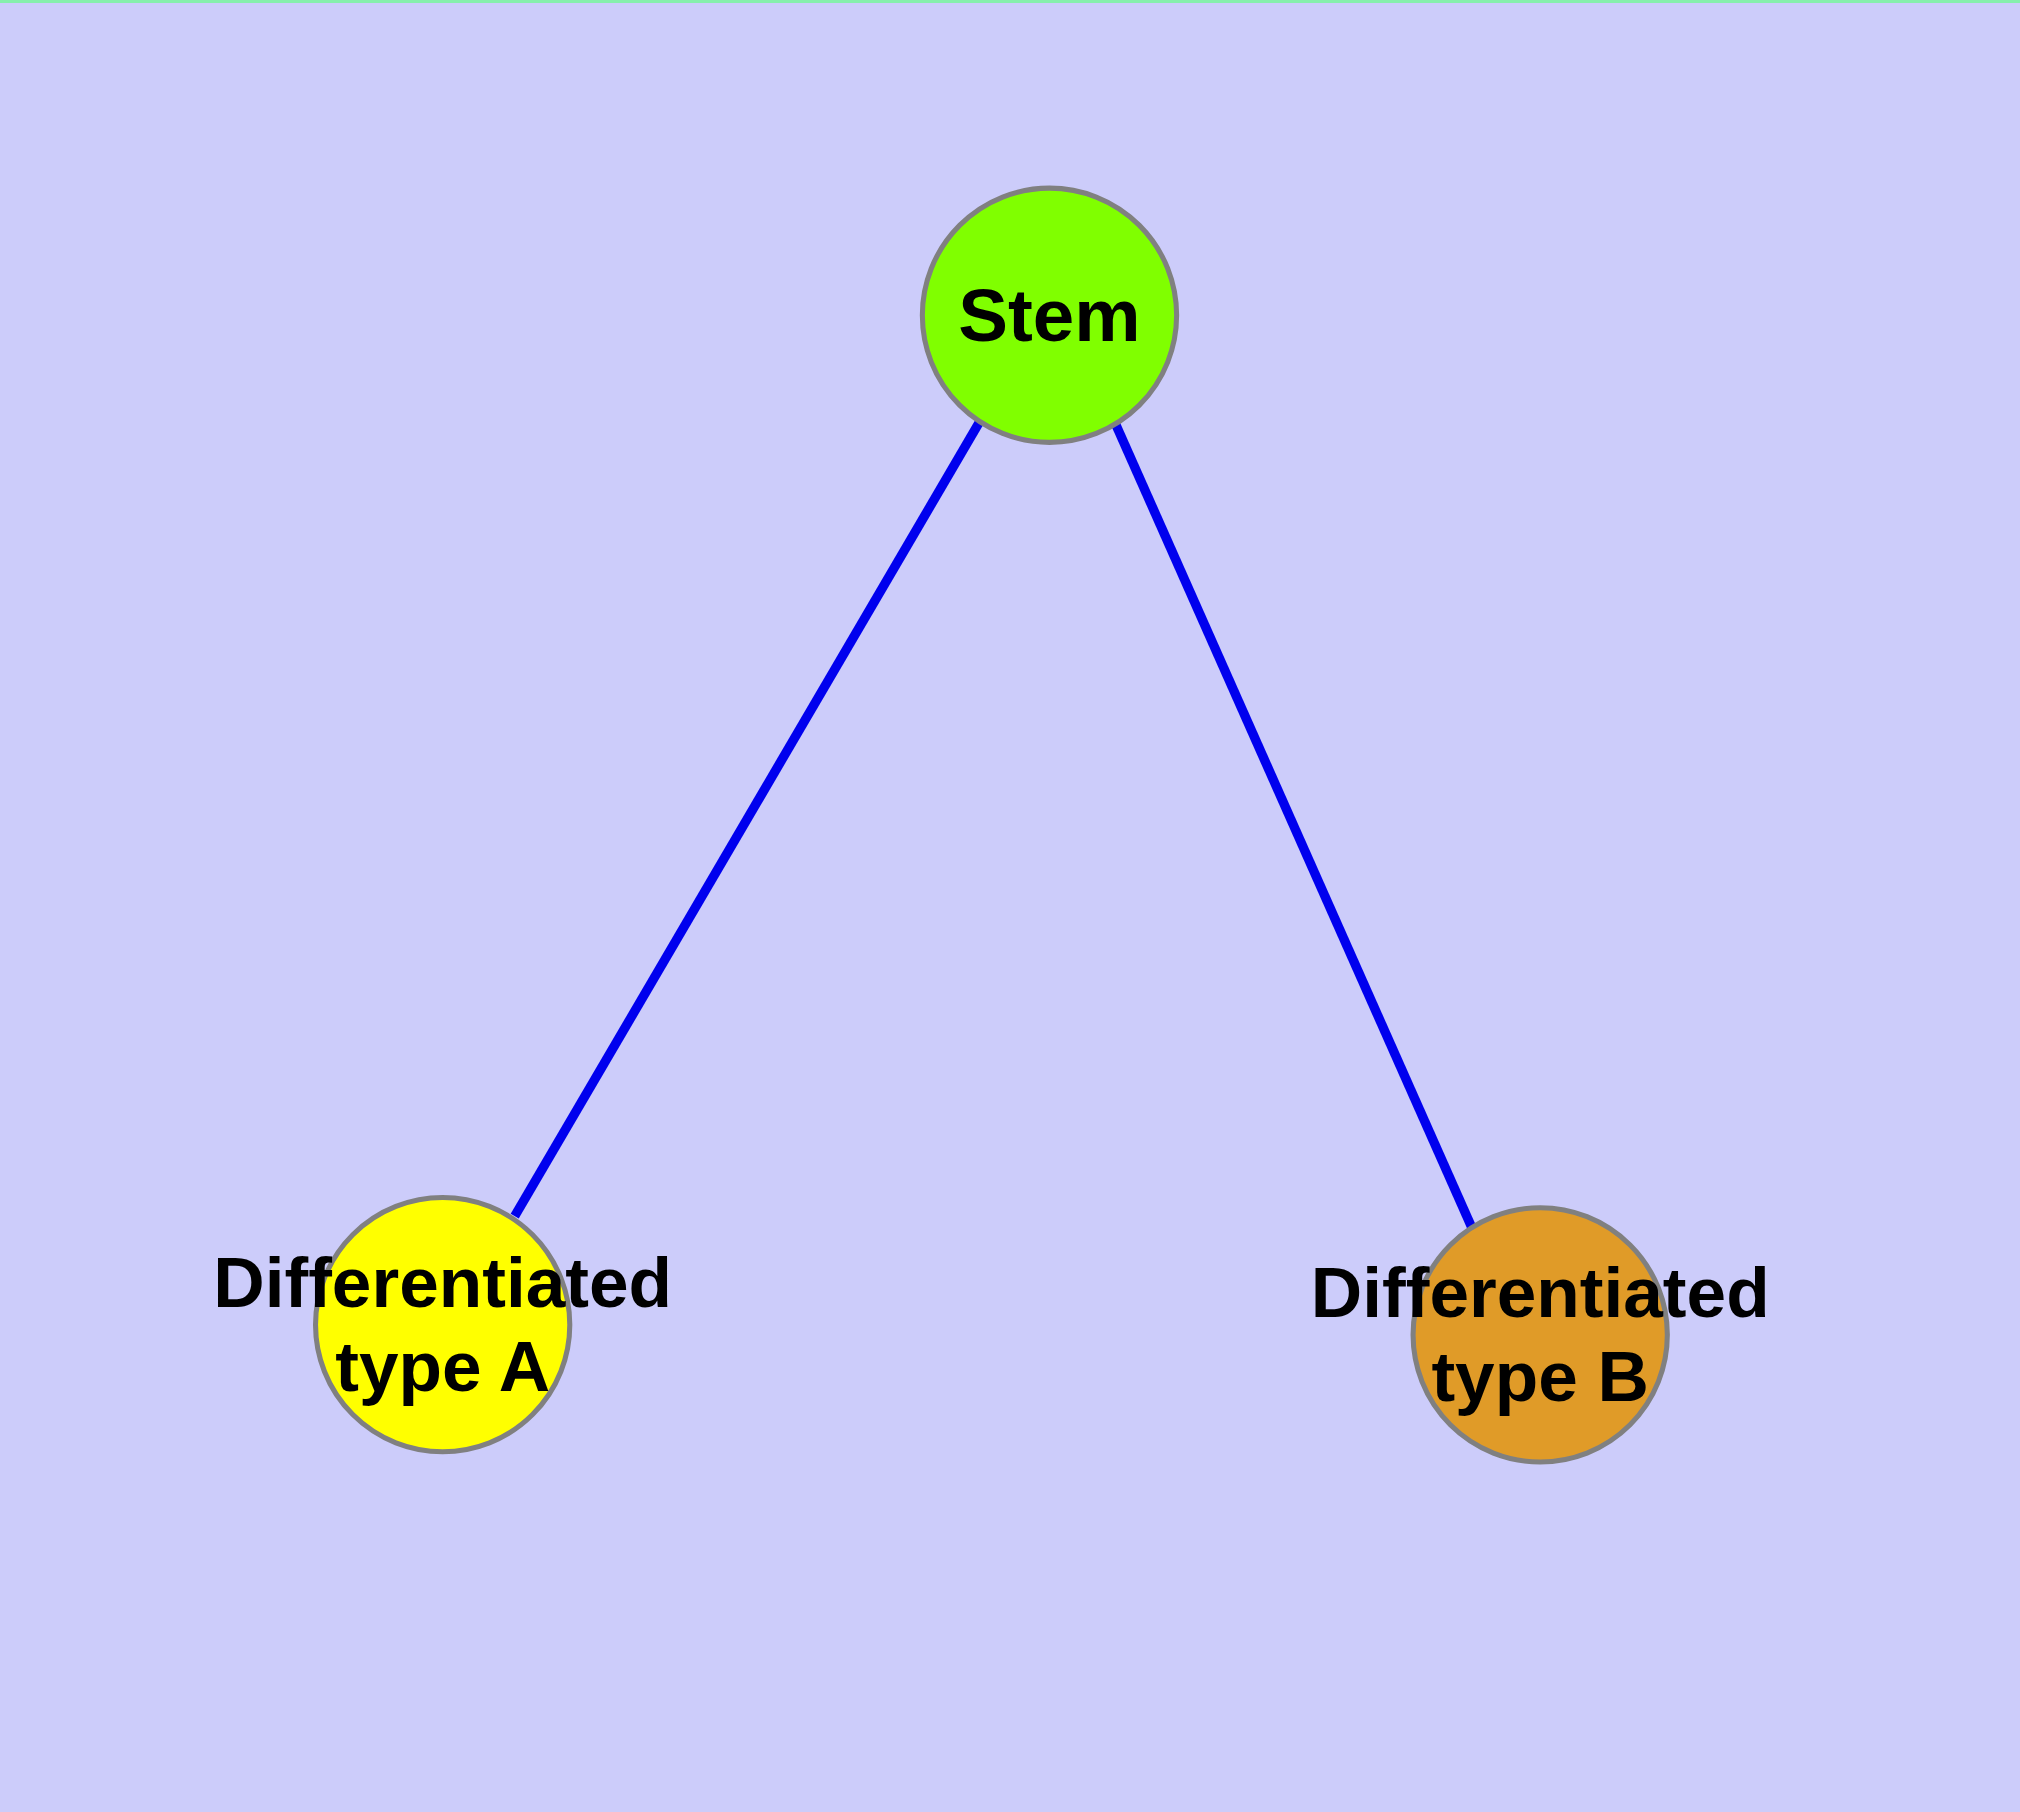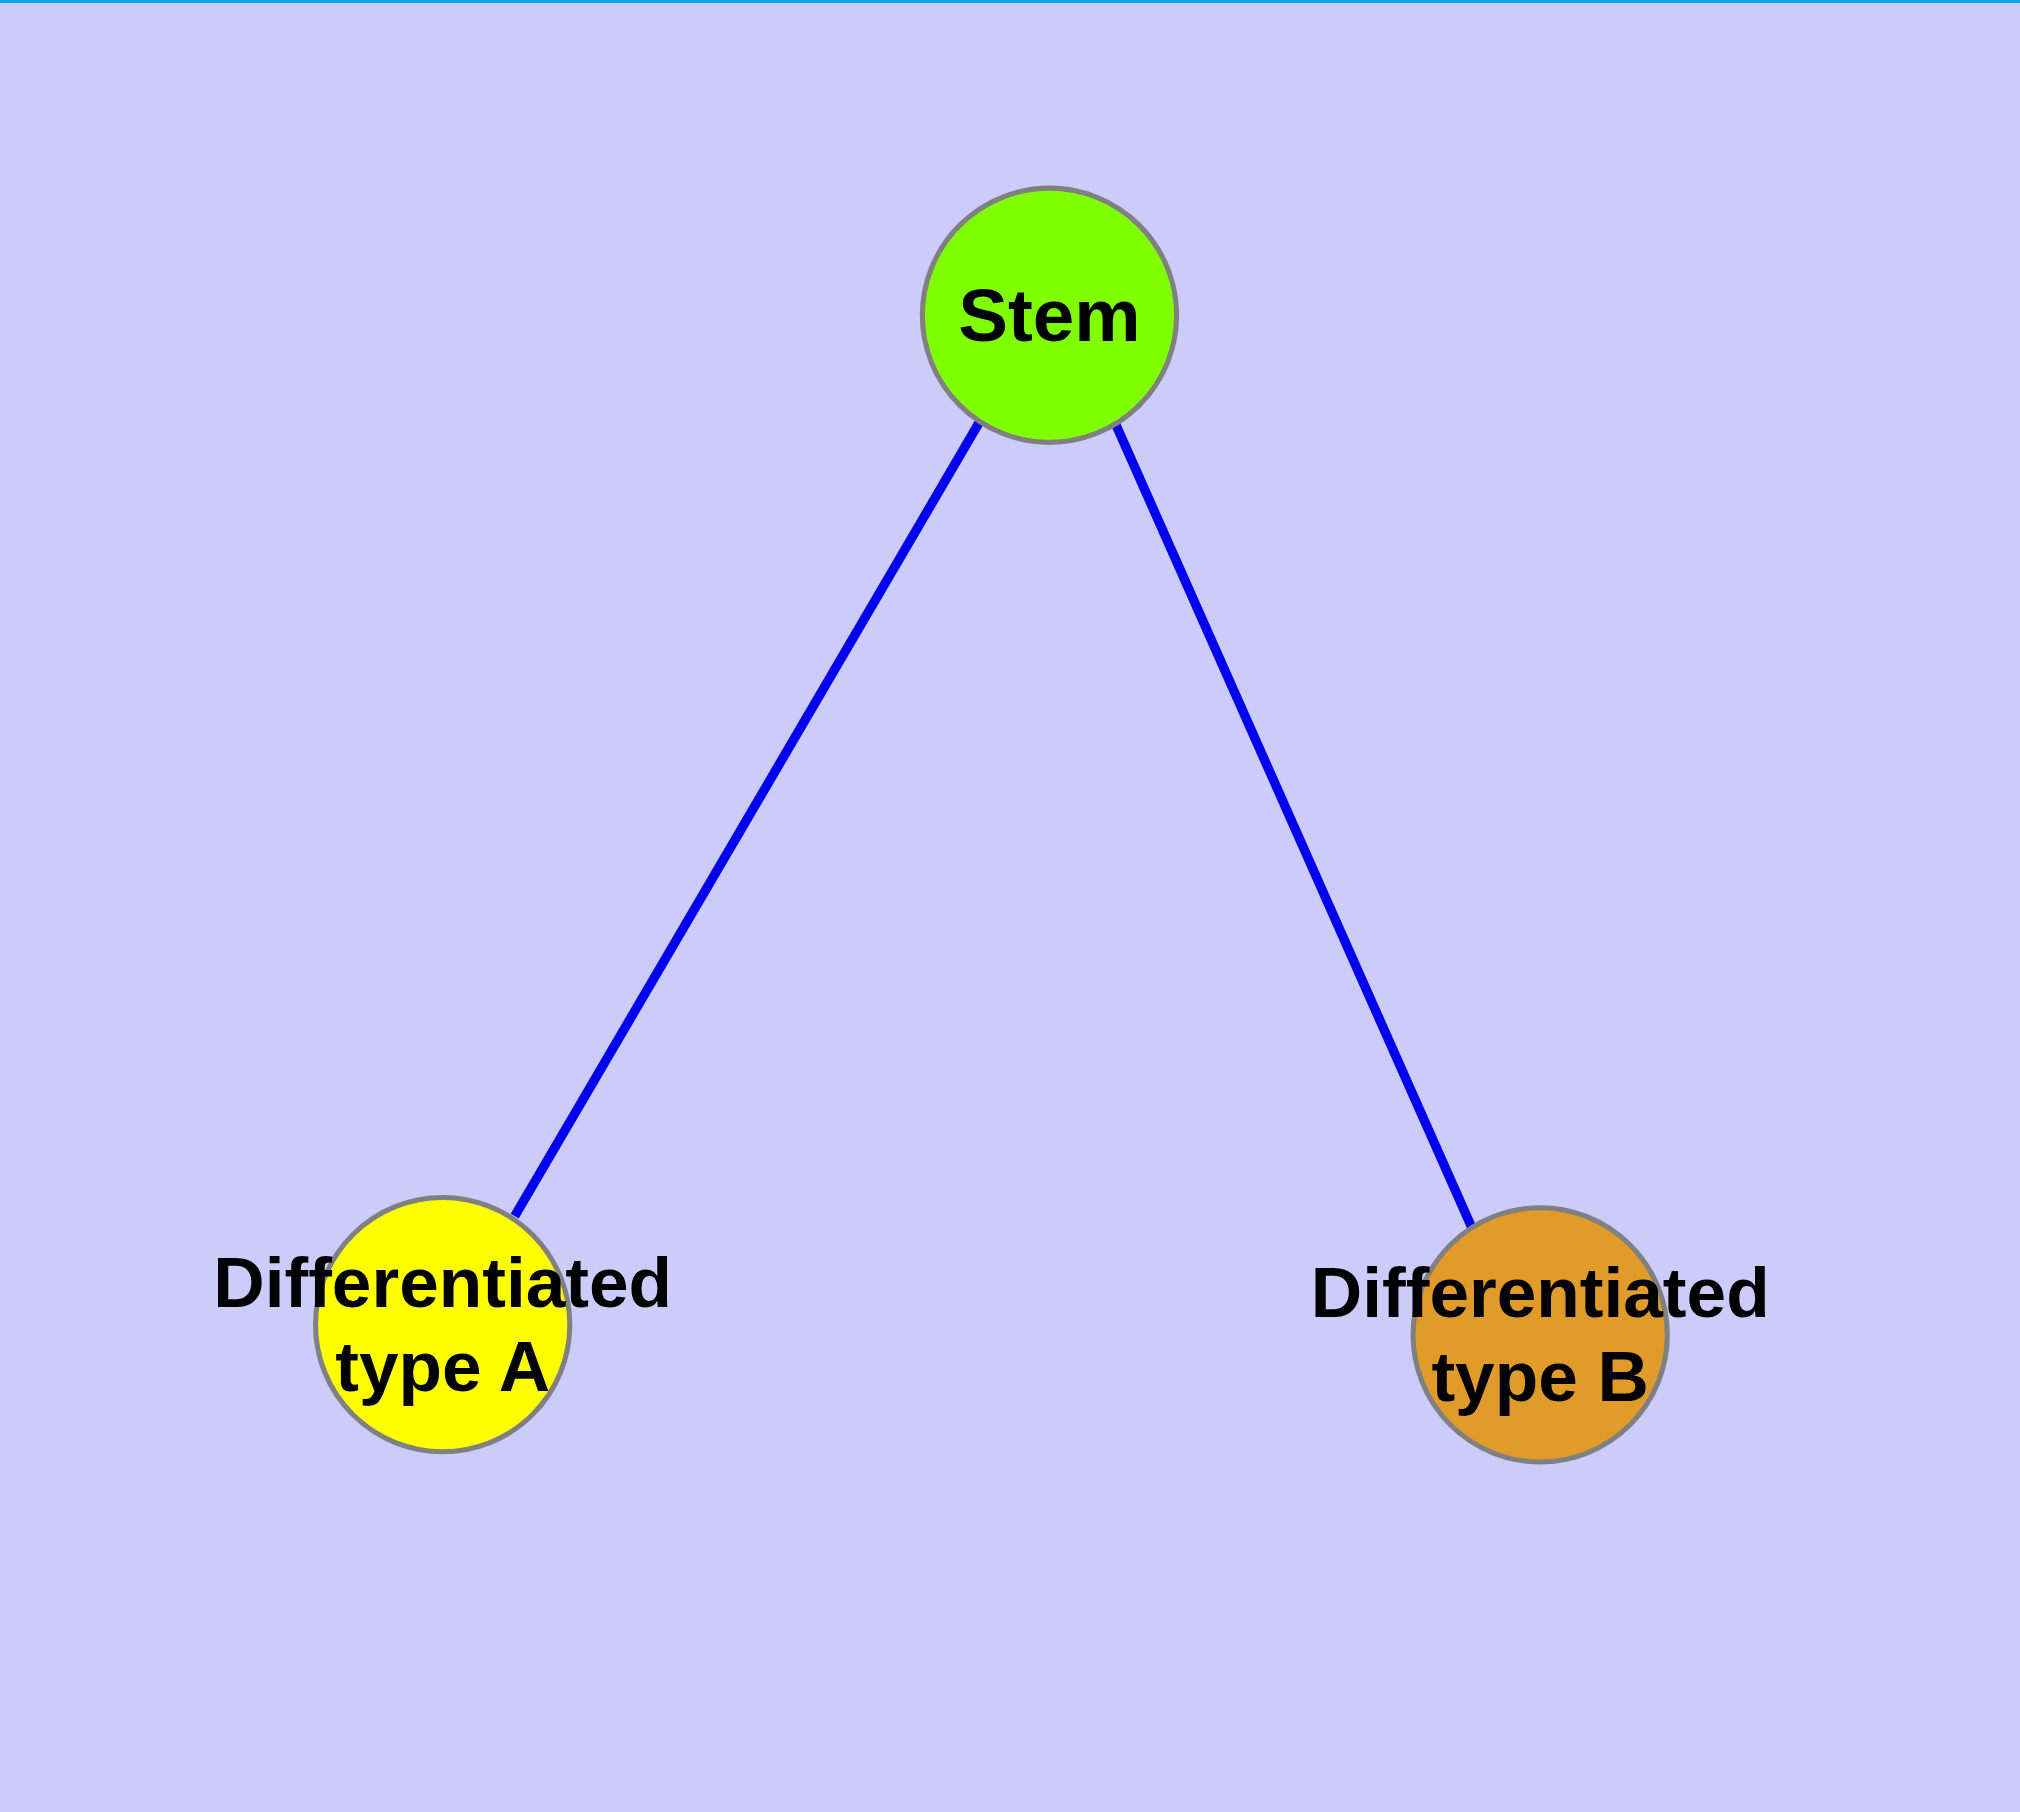--- a/index.html
+++ b/index.html
@@ -35,21 +35,21 @@
     font-weight: bold;
     fill: #000000;
     text-anchor: middle;
     font-family: "Liberation Sans", "DejaVu Sans", sans-serif;
     paint-order: normal;
   }
 </style>
 </head>
 <body>
 
-<div id="canvas" style="background: #0ea5e9;">
+<div id="canvas" style="background: #86efac;">
 
   <div id="plot-background" style="background: rgb(204, 204, 250);"></div>
 
   <svg id="graph-svg" viewBox="0 0 2384 2138" xmlns="http://www.w3.org/2000/svg">
 
     <g>
       <line stroke-linecap="butt" x1="1156" y1="497" x2="607" y2="1435" stroke="#0000ee" stroke-width="11"></line>
       <line stroke-linecap="butt" x1="1315" y1="498" x2="1737" y2="1450" stroke="#0000ee" stroke-width="11"></line>
     </g>
 

